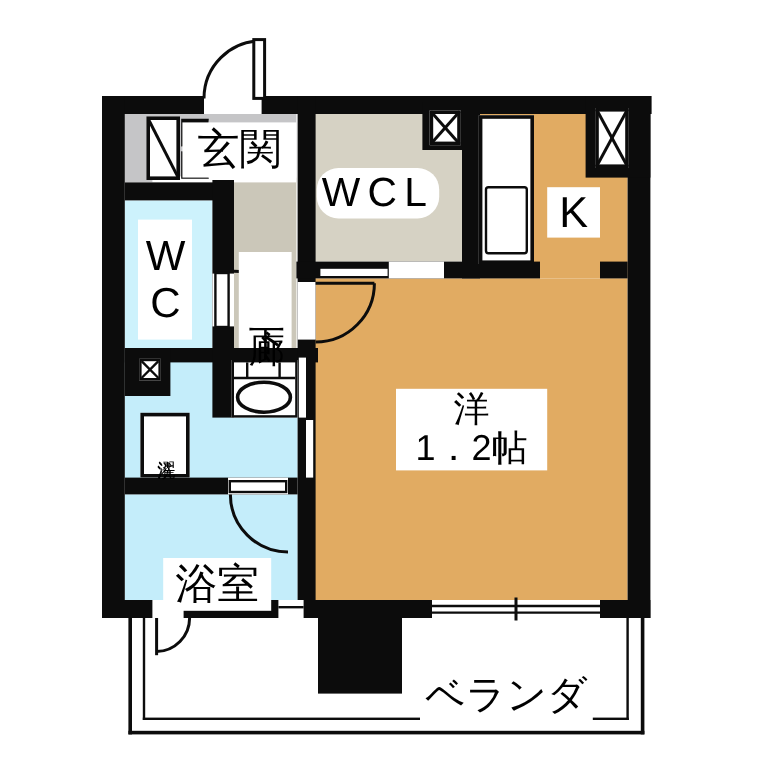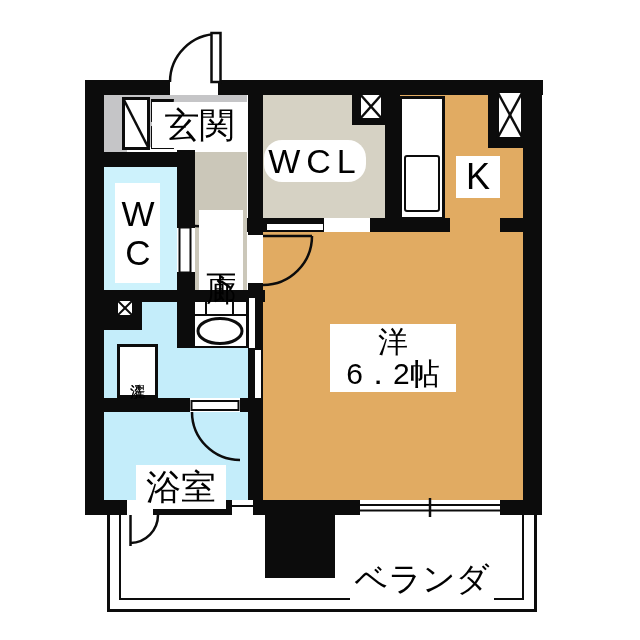--- a/index.html
+++ b/index.html
@@ -122,17 +122,17 @@
 
   <div class="lbl" style="left:152px;top:102px;width:95px;height:46px;font-size:35px;">玄関</div>
   <div class="lbl" style="left:264px;top:140px;width:102px;height:42px;font-size:34px;letter-spacing:6px;border-radius:18px;">WCL</div>
   <div class="lbl" style="left:456px;top:156px;width:44px;height:42px;font-size:36px;">K</div>
   <div class="lbl vert" style="left:115px;top:183px;width:45px;height:100px;font-size:35px;">WC</div>
   <div class="lbl vert" style="left:199px;top:210px;width:44px;height:80px;font-size:30px;">廊下</div>
   <div class="lbl vert" style="left:123px;top:352px;width:29px;height:40px;font-size:15px;">洗濯</div>
   <div class="lbl" style="left:136px;top:429px;width:90px;height:44px;font-size:35px;margin-top:36px;">浴室</div>
   <div class="lbl" style="left:330px;top:324px;width:126px;height:68px;font-size:30px;flex-direction:column;">
     <span>洋</span>
-    <span>6．2帖</span>
+    <span>1．2帖</span>
   </div>
   <div class="lbl" style="left:350px;top:558px;width:144px;height:42px;font-size:33px;">ベランダ</div>
 
 </div>
 
 </body></html>

